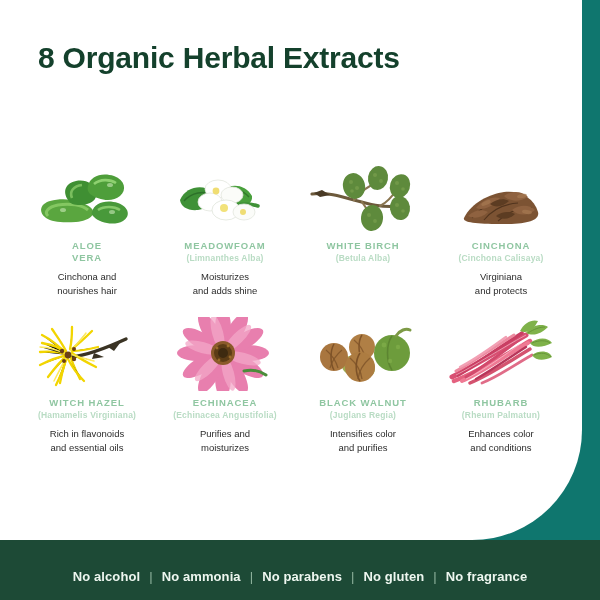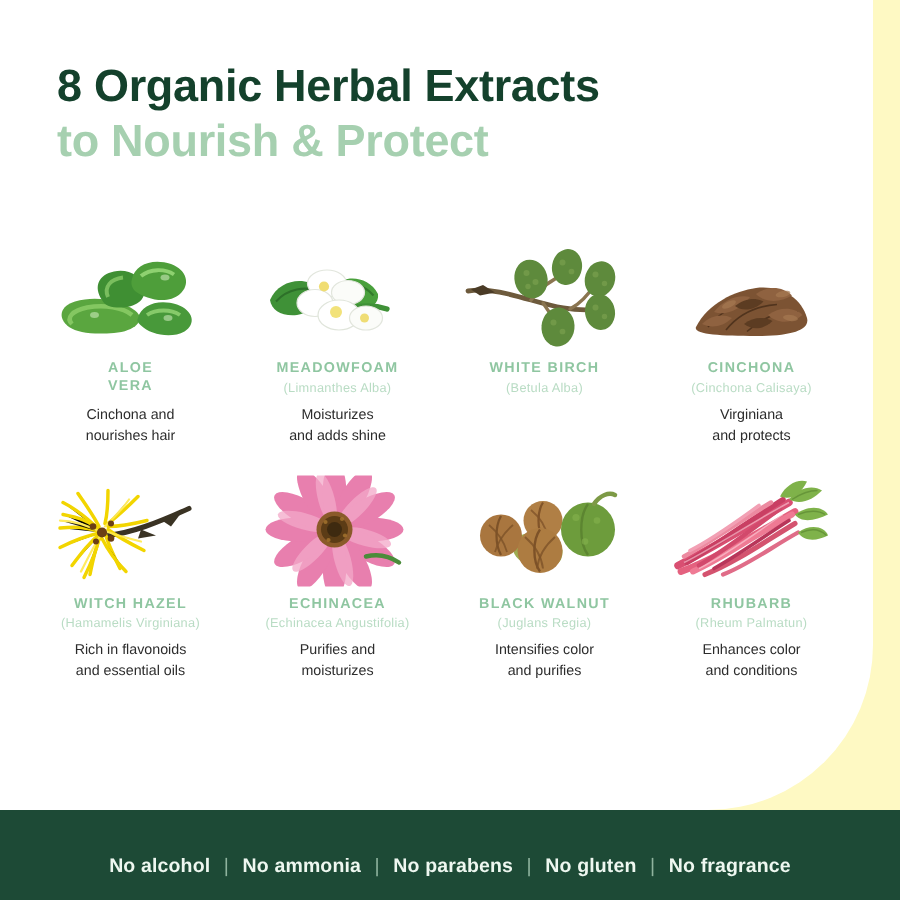--- a/index.html
+++ b/index.html
@@ -3,21 +3,21 @@
 <meta charset="utf-8">
 <style>
   html,body{margin:0;padding:0;}
   body{
     width:600px;height:600px;overflow:hidden;
     font-family:"Liberation Sans", sans-serif;
     background:#1d4a36;
   }
   #poster{
     position:relative;width:600px;height:600px;overflow:hidden;
-    background:#fef9c3;
+    background:#0f766e;
   }
   
   .sheet{
     position:absolute;left:0;top:0;width:582px;height:540px;
     background:#ffffff;
     border-bottom-right-radius:110px;
     overflow:hidden;
   }
   
   .header{ padding:40px 0 0 38px; }
@@ -39,21 +39,21 @@
   .art{
     width:118px;height:74px;position:relative;
     display:block;margin-bottom:6px;
   }
   .art svg{display:block;width:100%;height:100%;}
   .name{
     font-size:9.5px;font-weight:700;letter-spacing:0.9px;
     color:#8fc6a1;text-align:center;line-height:1.28;text-transform:uppercase;
   }
   .latin{
-    font-size:8.5px;font-weight:400;letter-spacing:0.2px;
+    font-size:8.5px;font-weight:700;letter-spacing:0.2px;
     color:#b9dcc4;text-align:center;line-height:1.3;margin-top:1px;
   }
   .desc{
     font-size:9.5px;color:#2c2c2c;text-align:center;
     line-height:1.42;margin-top:6px;max-width:112px;
   }
   
   .footer{
     position:absolute;left:0;bottom:0;width:600px;height:60px;
     background:#1d4a36;display:flex;align-items:center;justify-content:center;
@@ -67,21 +67,20 @@
 </style>
 </head>
 <body>
 
 <div id="poster">
 
   <div class="sheet">
 
     <div class="header">
       <div class="title-1">8 Organic Herbal Extracts</div>
-      <div class="title-2">to Nourish &amp; Protect</div>
     </div>
 
     <div class="grid">
 
       <div class="cell">
         <div class="art">
           <svg viewBox="0 0 118 74">
             <g>
               <path d="M18 58 C10 52 12 44 22 41 C36 37 52 40 62 47 C70 53 62 61 48 62 C34 63 24 62 18 58 Z" fill="#5aa63f"></path>
               <path d="M20 56 C16 52 20 47 30 45 C42 43 54 45 60 50" stroke="#8fd06a" stroke-width="3" fill="none" opacity=".8"></path>

